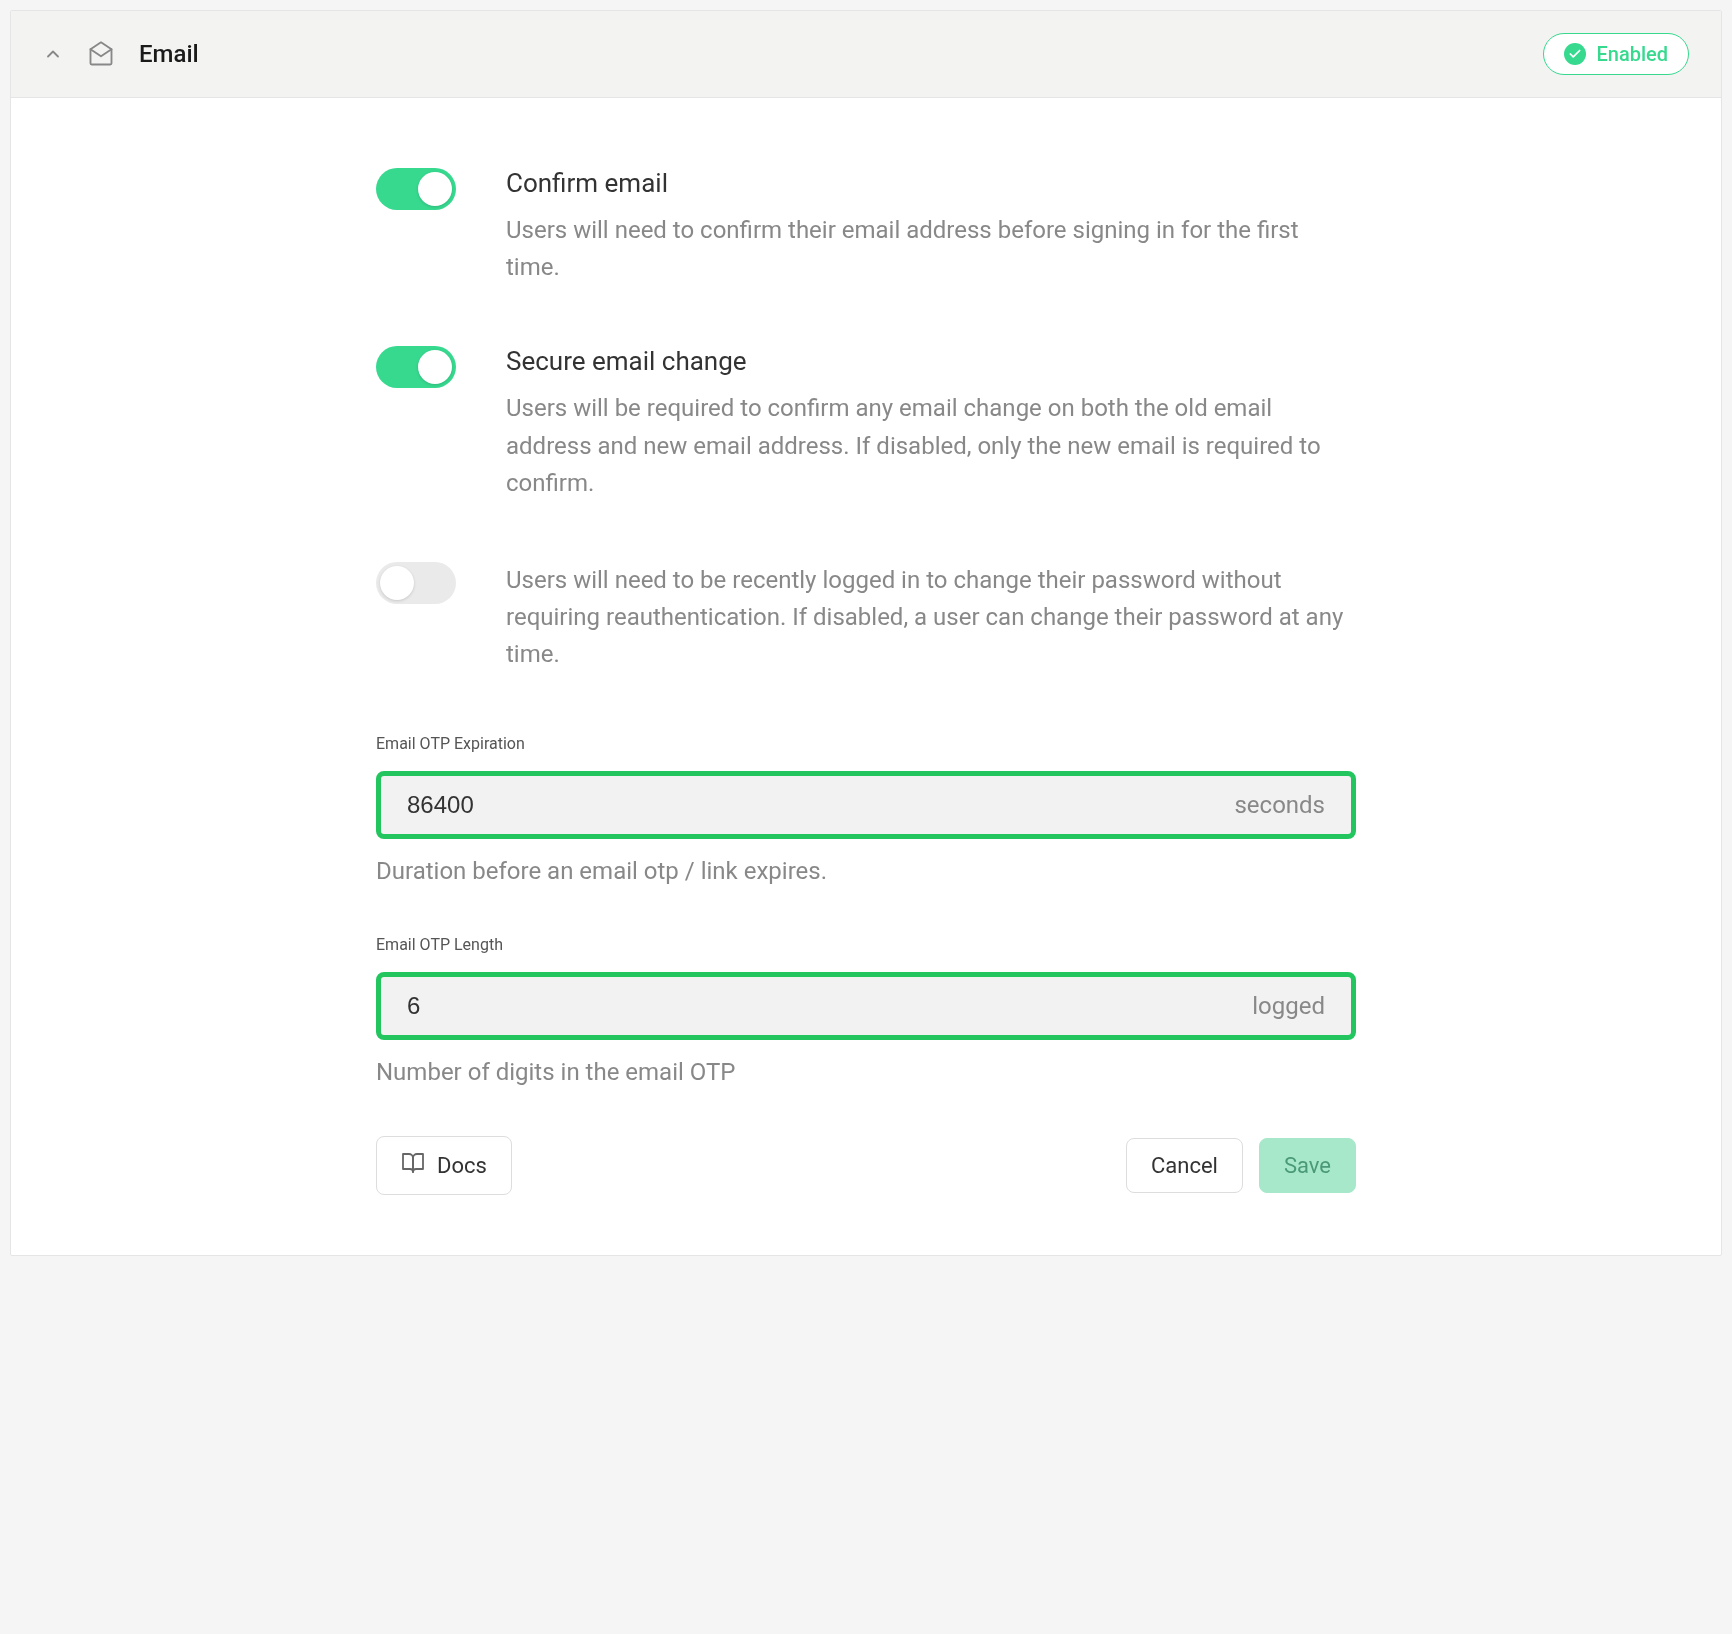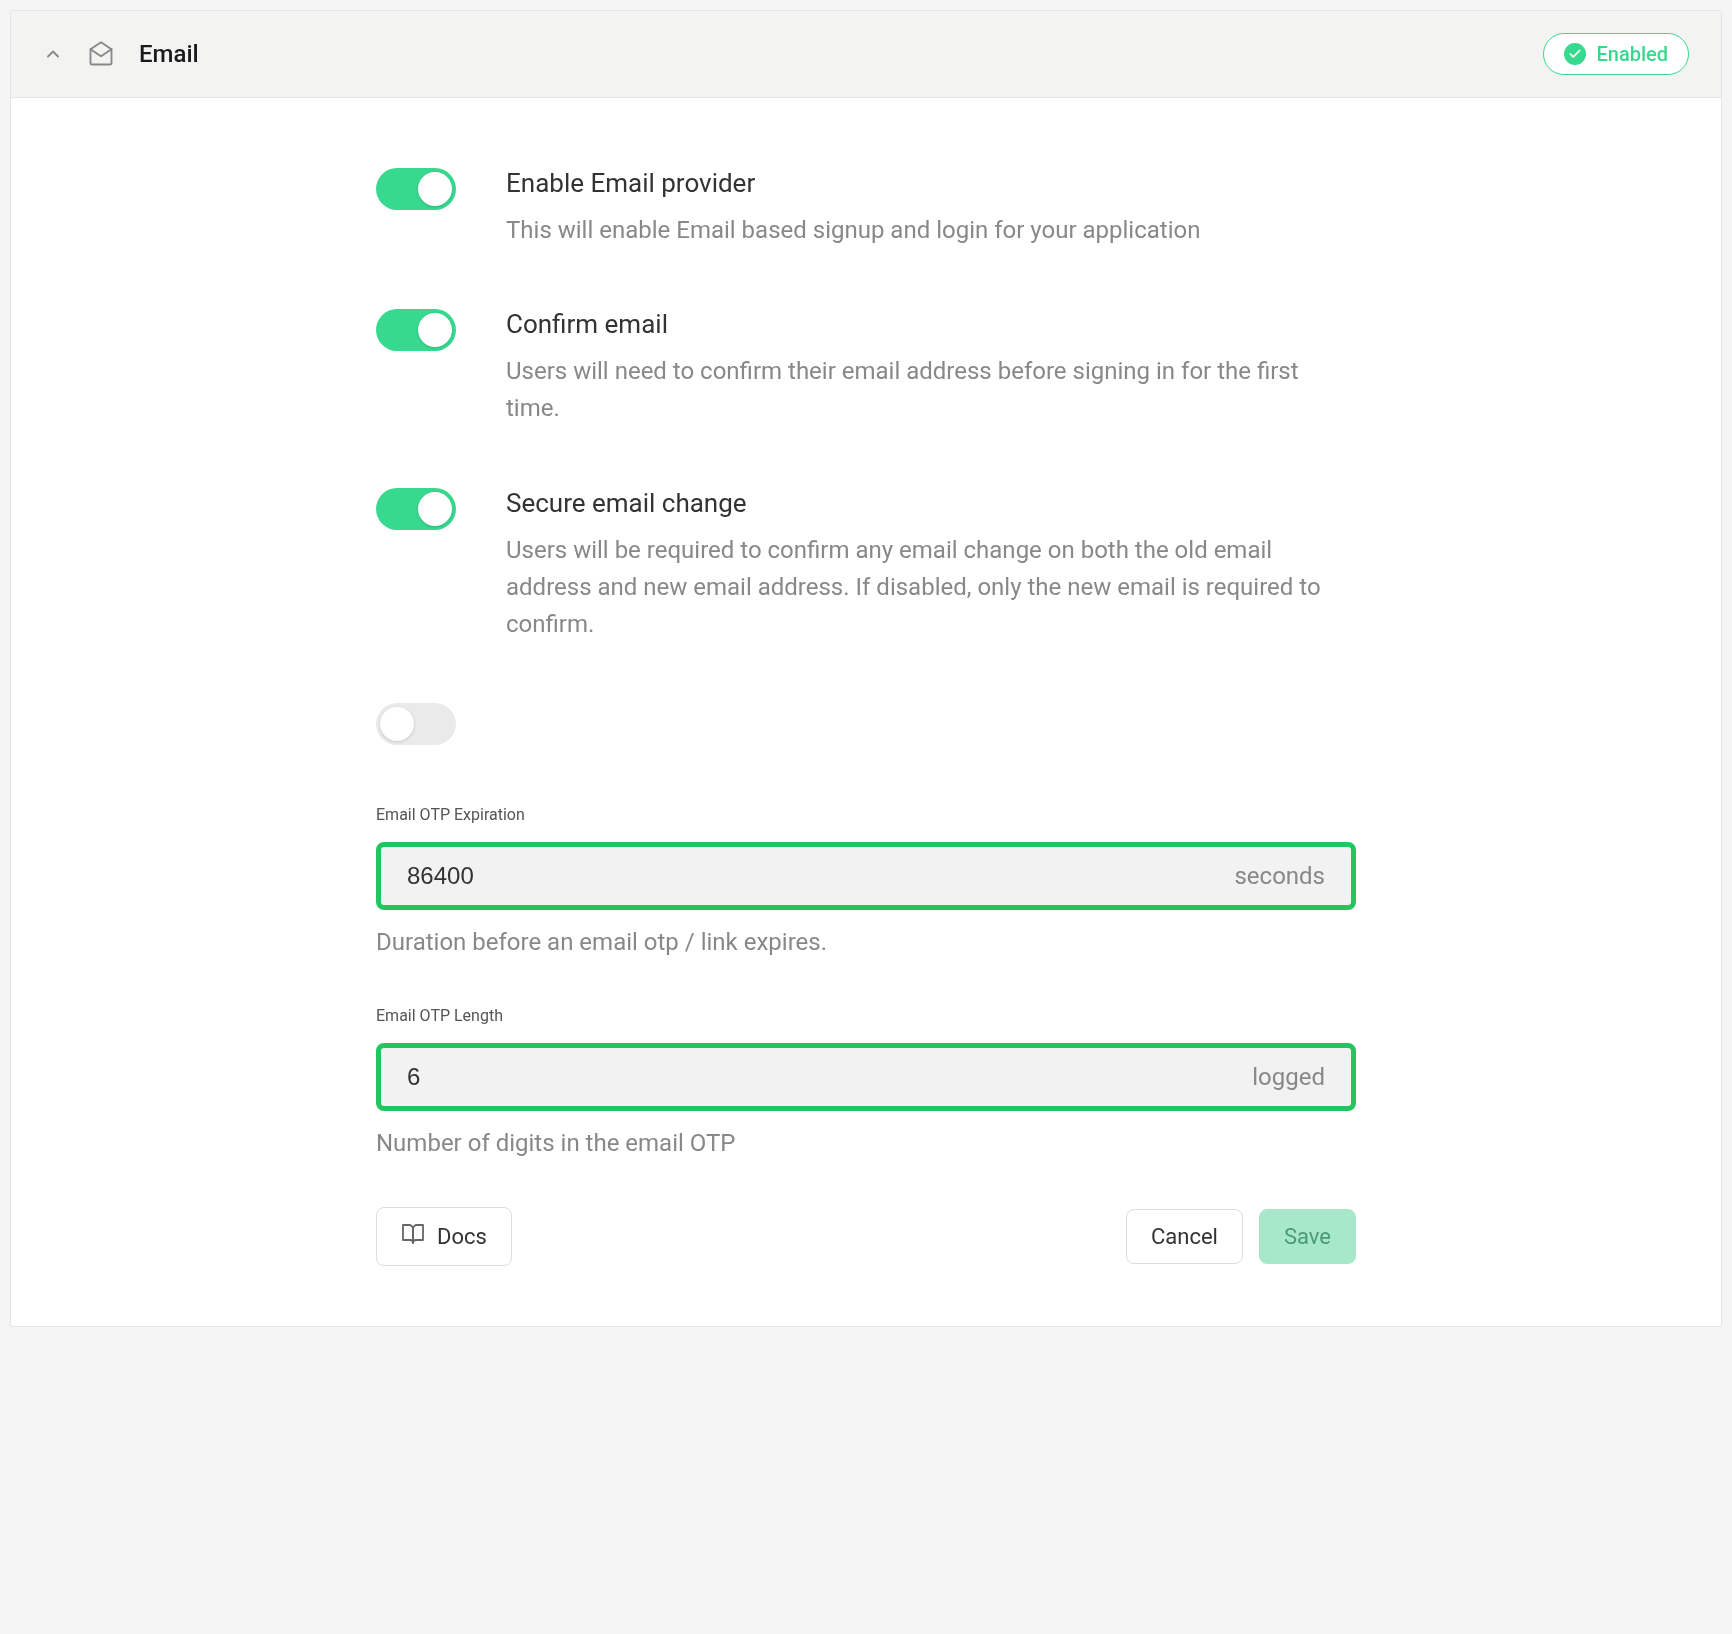--- a/index.html
+++ b/index.html
@@ -265,29 +265,20 @@
           <polyline points="20 6 9 17 4 12"></polyline>
         </svg>
       </span>
       <span class="status-label">Enabled</span>
     </div>
   </div>
 
   <div class="panel-body">
     <div class="content">
 
-      <div class="setting-row">
-        <div class="toggle on">
-            <div class="toggle-knob"></div>
-          </div>
-        <div class="setting-text">
-          <div class="setting-title">Enable Email provider</div>
-          <div class="setting-description">This will enable Email based signup and login for your application</div>
-        </div>
-      </div>
 
       <div class="setting-row">
         <div class="toggle on">
             <div class="toggle-knob"></div>
           </div>
         <div class="setting-text">
           <div class="setting-title">Confirm email</div>
           <div class="setting-description">Users will need to confirm their email address before signing in for the first time.</div>
         </div>
       </div>
@@ -300,20 +291,21 @@
           <div class="setting-title">Secure email change</div>
           <div class="setting-description">Users will be required to confirm any email change on both the old email address and new email address. If disabled, only the new email is required to confirm.</div>
         </div>
       </div>
 
       <div class="setting-row">
         <div class="toggle off">
             <div class="toggle-knob"></div>
           </div>
         <div class="setting-text">
+          <div class="setting-description">Users will need to be recently logged in to change their password without requiring reauthentication. If disabled, a user can change their password at any time.</div>
         </div>
       </div>
 
       <div class="field-group">
         <div class="field-label">Email OTP Expiration</div>
         <div class="input-wrapper">
           <input class="input-field" type="text" value="86400" style="">
           <span class="input-suffix">seconds</span>
         </div>
         <div class="field-helper">Duration before an email otp / link expires.</div>

